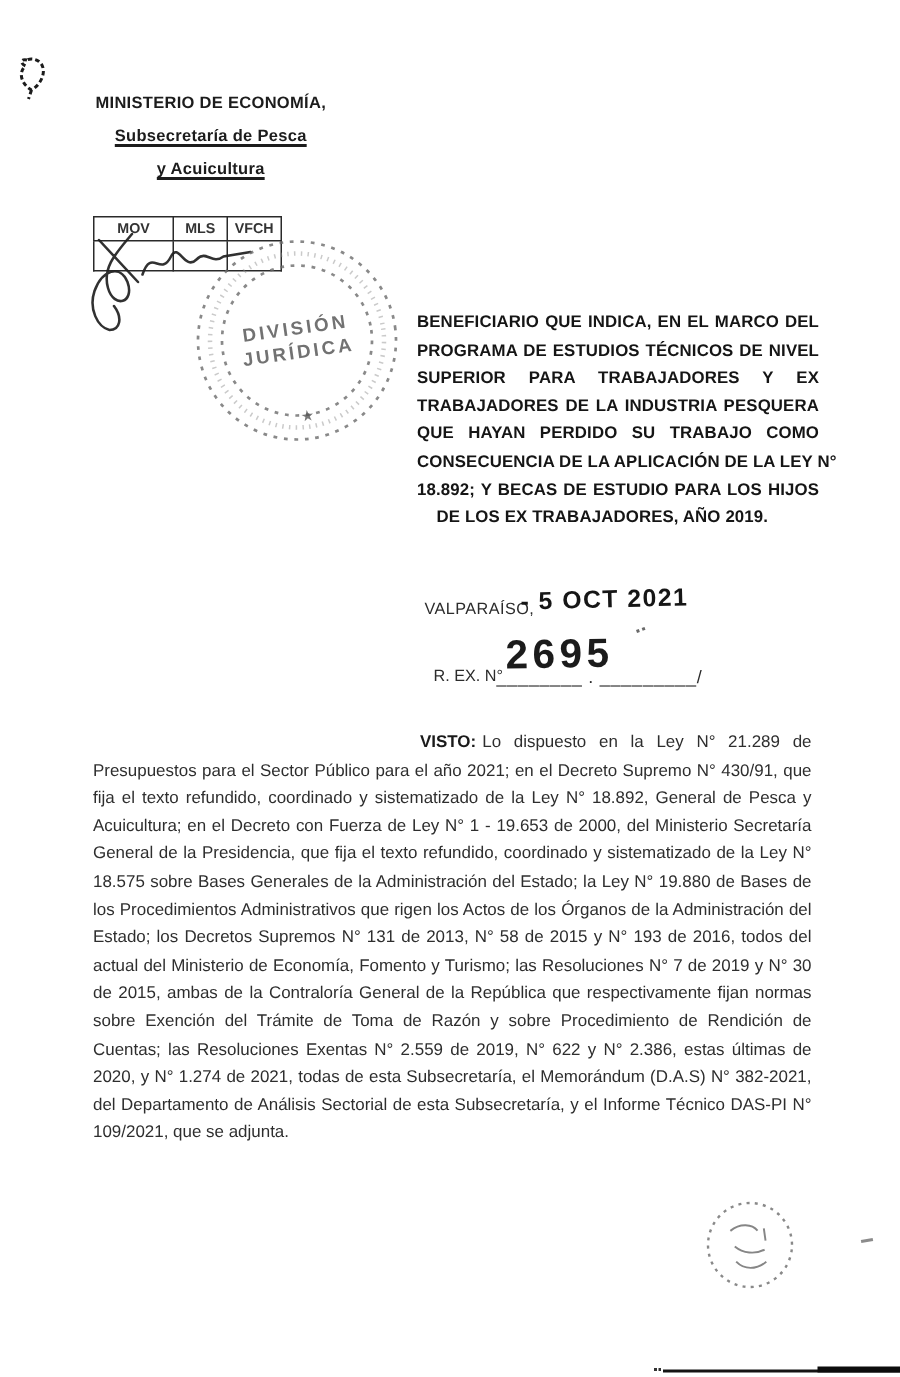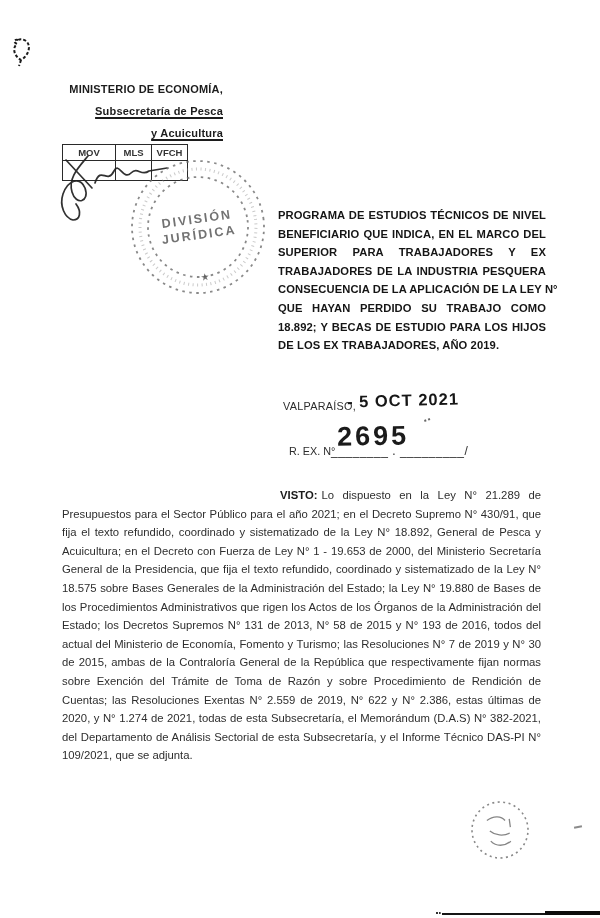--- a/index.html
+++ b/index.html
@@ -13,23 +13,22 @@
     background: #ffffff;
     overflow: hidden;
     color: #222;
   }
 
   
   .letterhead {
     position: absolute;
     left: 58px; top: 58px;
     width: 165px;
-    text-align: right;
+    text-align: center;
     color: #1c1c1c;
-    margin-top: 20px;
   }
   .lh-line {
     font-size: 11px;
     font-weight: bold;
     line-height: 22px;
     letter-spacing: 0.2px;
     white-space: nowrap;
   }
   .lh-line.underline {
     text-decoration: underline;
@@ -95,21 +94,21 @@
   .title-line {
     display: block;
     font-size: 11.2px;
     font-weight: bold;
     line-height: 18.6px;
     letter-spacing: 0.1px;
     text-align: justify;
     text-align-last: justify;
     white-space: nowrap;
   }
-  .title-line:last-child { text-align-last: left; }
+  .title-line:last-child { text-align-last: left; margin-left: 13px; }
 
   
   .place { position: absolute; left: 283px; top: 400px; font-size: 10.8px; color: #2c2c2c; letter-spacing: 0.3px; }
   .date-stamp {
     position: absolute; left: 347px; top: 391px;
     font-size: 16.5px; font-weight: bold; letter-spacing: 1px;
     color: #161616; transform: rotate(-1.5deg);
     white-space: nowrap;
   }
   .date-smudge { position: absolute; left: 424px; top: 418px; width: 6px; height: 3px; border-bottom: 2px dotted #444; transform: rotate(-20deg); opacity: .8; }
@@ -185,26 +184,26 @@
   <svg class="stamp-division" viewBox="0 0 140 140">
     <circle class="stamp-ring" cx="70" cy="70" r="66"></circle>
     <circle class="stamp-ring" cx="70" cy="70" r="50"></circle>
     <circle class="stamp-rim" cx="70" cy="70" r="58"></circle>
     <text class="stamp-text" x="70" y="66">DIVISIÓN</text>
     <text class="stamp-text" x="70" y="82">JURÍDICA</text>
     <text class="stamp-star" x="70" y="124">★</text>
   </svg>
 
   <div class="title-block">
+    <span class="title-line">BENEFICIARIO QUE INDICA, EN EL MARCO DEL</span>
     <span class="title-line">PROGRAMA DE ESTUDIOS TÉCNICOS DE NIVEL</span>
-    <span class="title-line">BENEFICIARIO QUE INDICA, EN EL MARCO DEL</span>
     <span class="title-line">SUPERIOR PARA TRABAJADORES Y EX</span>
     <span class="title-line">TRABAJADORES DE LA INDUSTRIA PESQUERA</span>
+    <span class="title-line">QUE HAYAN PERDIDO SU TRABAJO COMO</span>
     <span class="title-line">CONSECUENCIA DE LA APLICACIÓN DE LA LEY N°</span>
-    <span class="title-line">QUE HAYAN PERDIDO SU TRABAJO COMO</span>
     <span class="title-line">18.892; Y BECAS DE ESTUDIO PARA LOS HIJOS</span>
     <span class="title-line">DE LOS EX TRABAJADORES, AÑO 2019.</span>
   </div>
 
   <span class="place">VALPARAÍSO,</span>
   <span class="date-stamp">- 5 OCT 2021</span>
   <span class="date-smudge"></span>
 
   <span class="rex-label">R. EX. N°</span>
   <span class="rex-number">2695</span>

